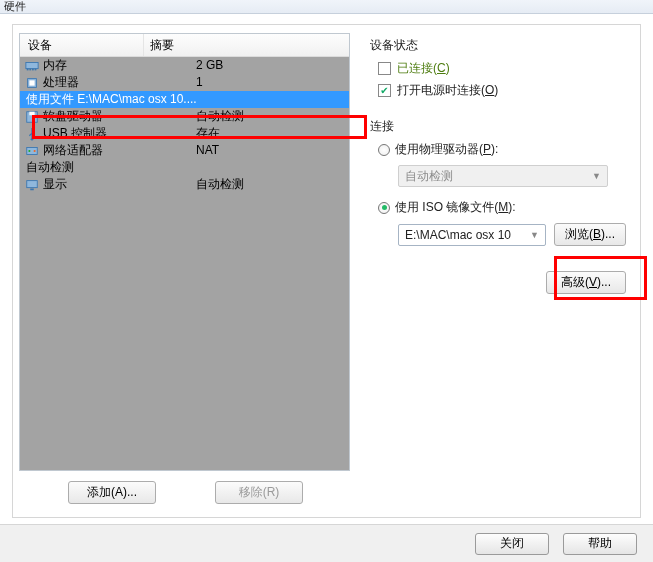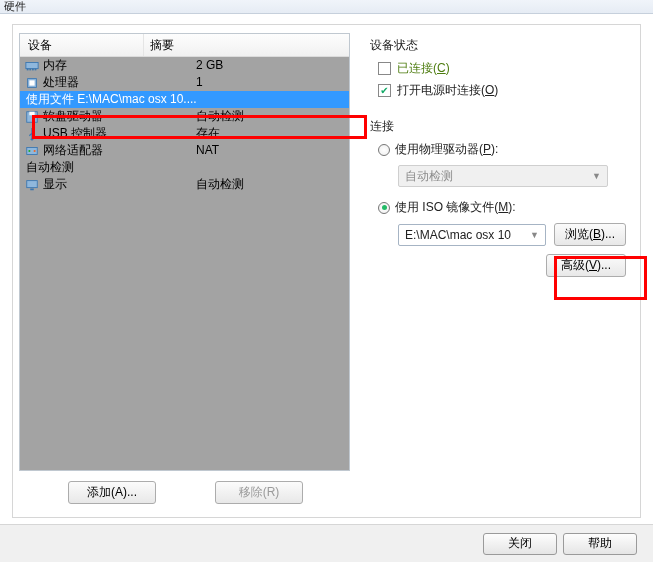--- a/index.html
+++ b/index.html
@@ -40,25 +40,25 @@
 .radio { width: 12px; height: 12px; border: 1px solid #777; border-radius: 50%; background: radial-gradient(#fff,#eee); display: inline-flex; align-items: center; justify-content: center; }
 .radio.on::after { content: ''; width: 5px; height: 5px; background: #2b6; border-radius: 50%; }
 
 .sel-disabled { margin: 0 0 12px 28px; width: 210px; height: 22px; border: 1px solid #cfcfcf; background: #f0f0f0; color: #8d8d8d; display: flex; align-items: center; justify-content: space-between; padding: 0 6px; border-radius: 2px; }
 .sel-arrow { color: #888; font-size: 9px; }
 
 .iso-row { display: flex; align-items: center; gap: 8px; margin-left: 28px; }
 .sel-iso { width: 148px; height: 22px; border: 1px solid #a6b4c4; background: #fff; display: flex; align-items: center; justify-content: space-between; padding: 0 6px; border-radius: 2px; }
 .sel-iso .txt { overflow: hidden; white-space: nowrap; }
 
-.adv-row { display: flex; justify-content: flex-end; margin-top: 8px; }
+.adv-row { display: flex; justify-content: flex-end; margin-top: 25px; }
 
 .redbox { position: absolute; border: 3px solid #ff0000; pointer-events: none; }
 
-.footer { height: 38px; border-top: 1px solid #d6d6d6; background: #f0f0f0; display: flex; justify-content: flex-end; align-items: center; gap: 6px; padding-right: 16px; }
+.footer { height: 38px; border-top: 1px solid #d6d6d6; background: #f0f0f0; display: flex; justify-content: flex-end; align-items: center; gap: 14px; padding-right: 16px; }
 .fbtn { width: 74px; height: 22px; background: linear-gradient(#fdfdfd,#e5e5e5); border: 1px solid #9a9a9a; border-radius: 3px; cursor: pointer; }
 </style>
 </head>
 <body>
 
 <div class="window">
   <div class="titlebar">硬件</div>
   <div class="content">
     <div class="panel">
 

